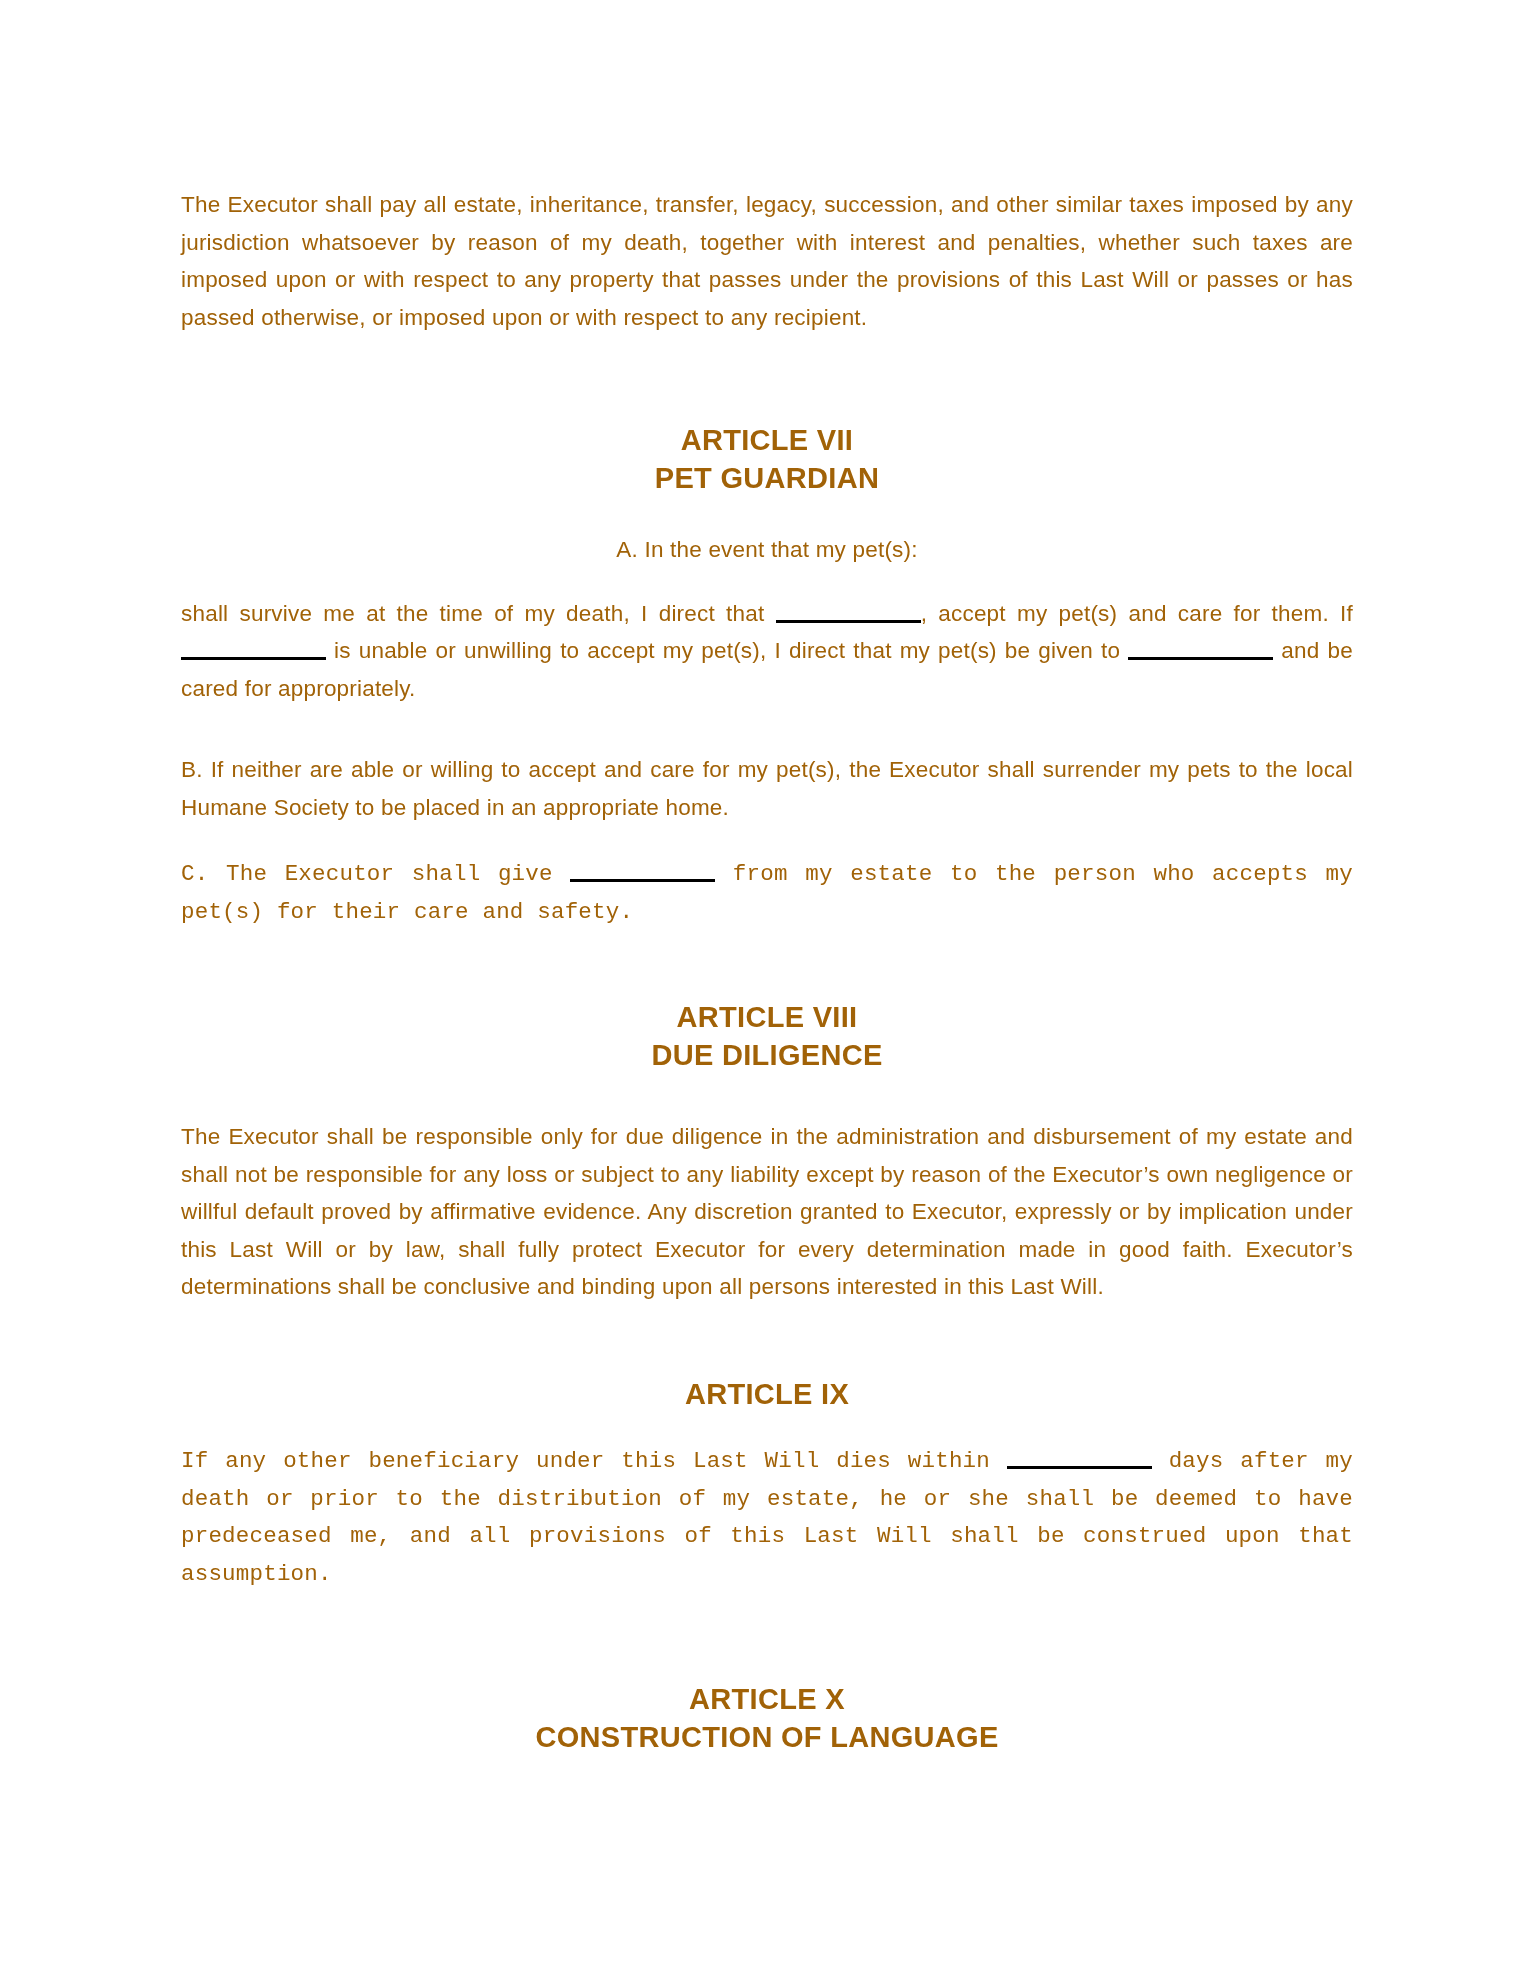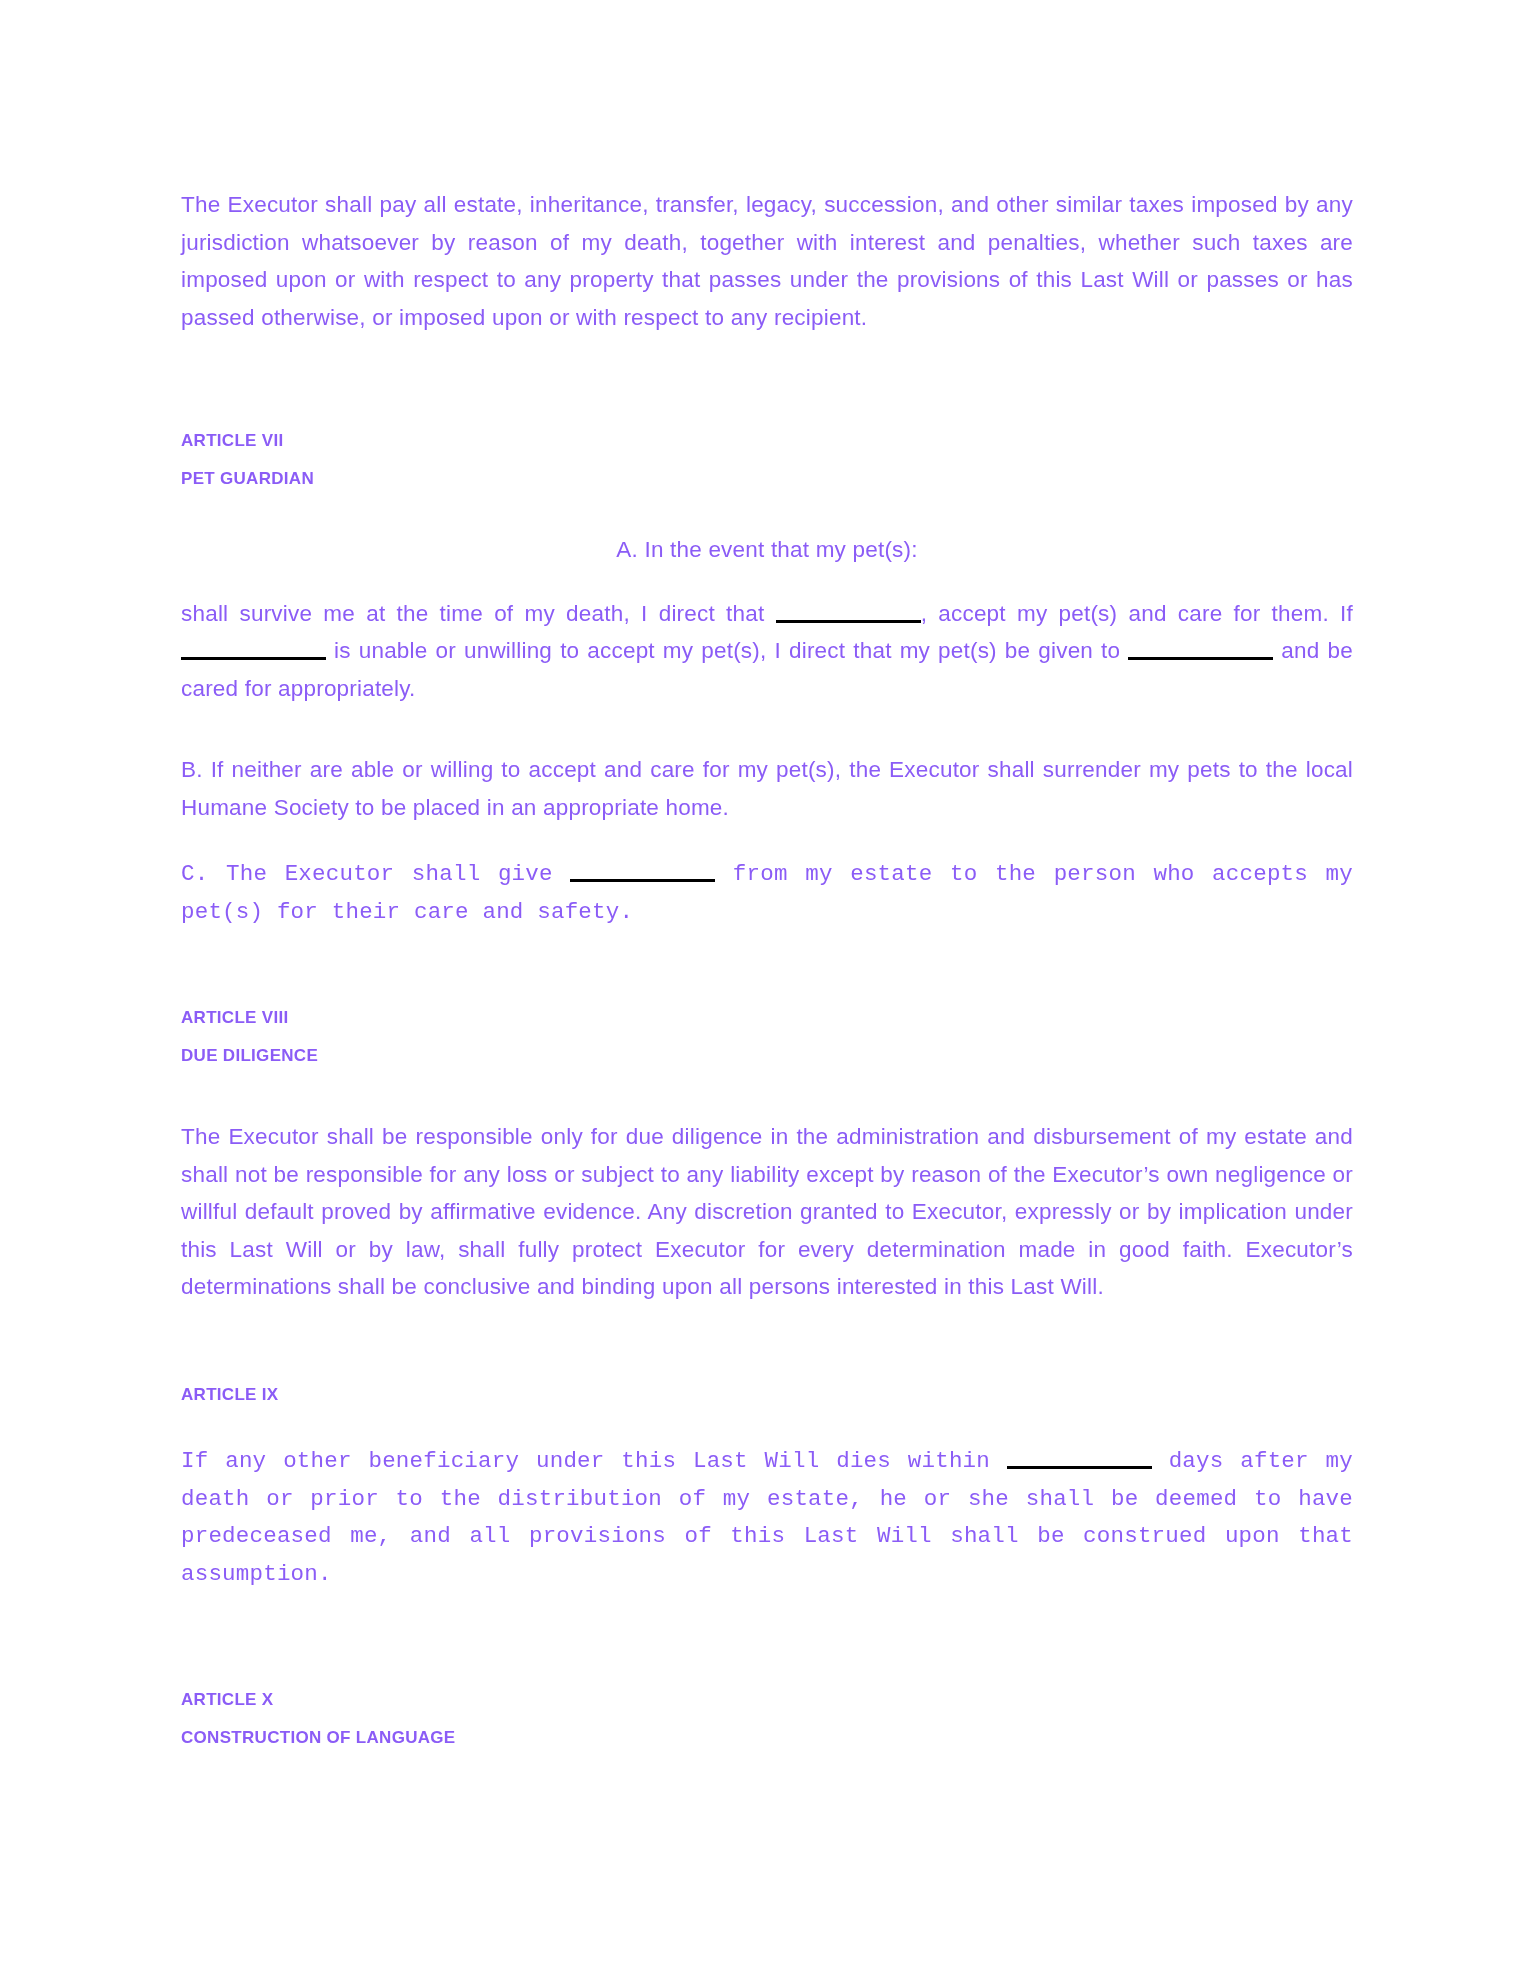--- a/index.html
+++ b/index.html
@@ -5,21 +5,21 @@
   html, body {
     margin: 0;
     padding: 0;
     background: #ffffff;
   }
   .page {
     position: relative;
     width: 1530px;
     height: 1980px;
     background: #ffffff;
-    color: #8b5cf6;
+    color: #a16207;
     font-family: "Liberation Sans", "DejaVu Sans", sans-serif;
     overflow: hidden;
   }
   .content {
     position: absolute;
     left: 181px;
     top: 0;
     width: 1172px;
     padding-top: 186px;
   }
@@ -27,23 +27,24 @@
     margin: 0;
     font-size: 22.5px;
     line-height: 37.5px;
     text-align: justify;
     letter-spacing: 0.2px;
   }
   .single-line {
     text-align: center;
   }
   .article-heading {
-    font-size: 17px;
+    font-size: 29px;
     line-height: 37.5px;
     font-weight: 700;
+    text-align: center;
     letter-spacing: 0.3px;
   }
   .mt-heading-lg { margin-top: 86px; }
   .mt-after-heading { margin-top: 44px; }
   .mt-intro { margin-top: 34px; }
   .mt-para-sm { margin-top: 26px; }
   .mt-para { margin-top: 30px; font-family: Liberation Mono, monospace; }
   .mt-heading-viii { margin-top: 68px; }
   .mt-heading-ix { margin-top: 70px; }
   .mt-heading-x { margin-top: 88px; }

